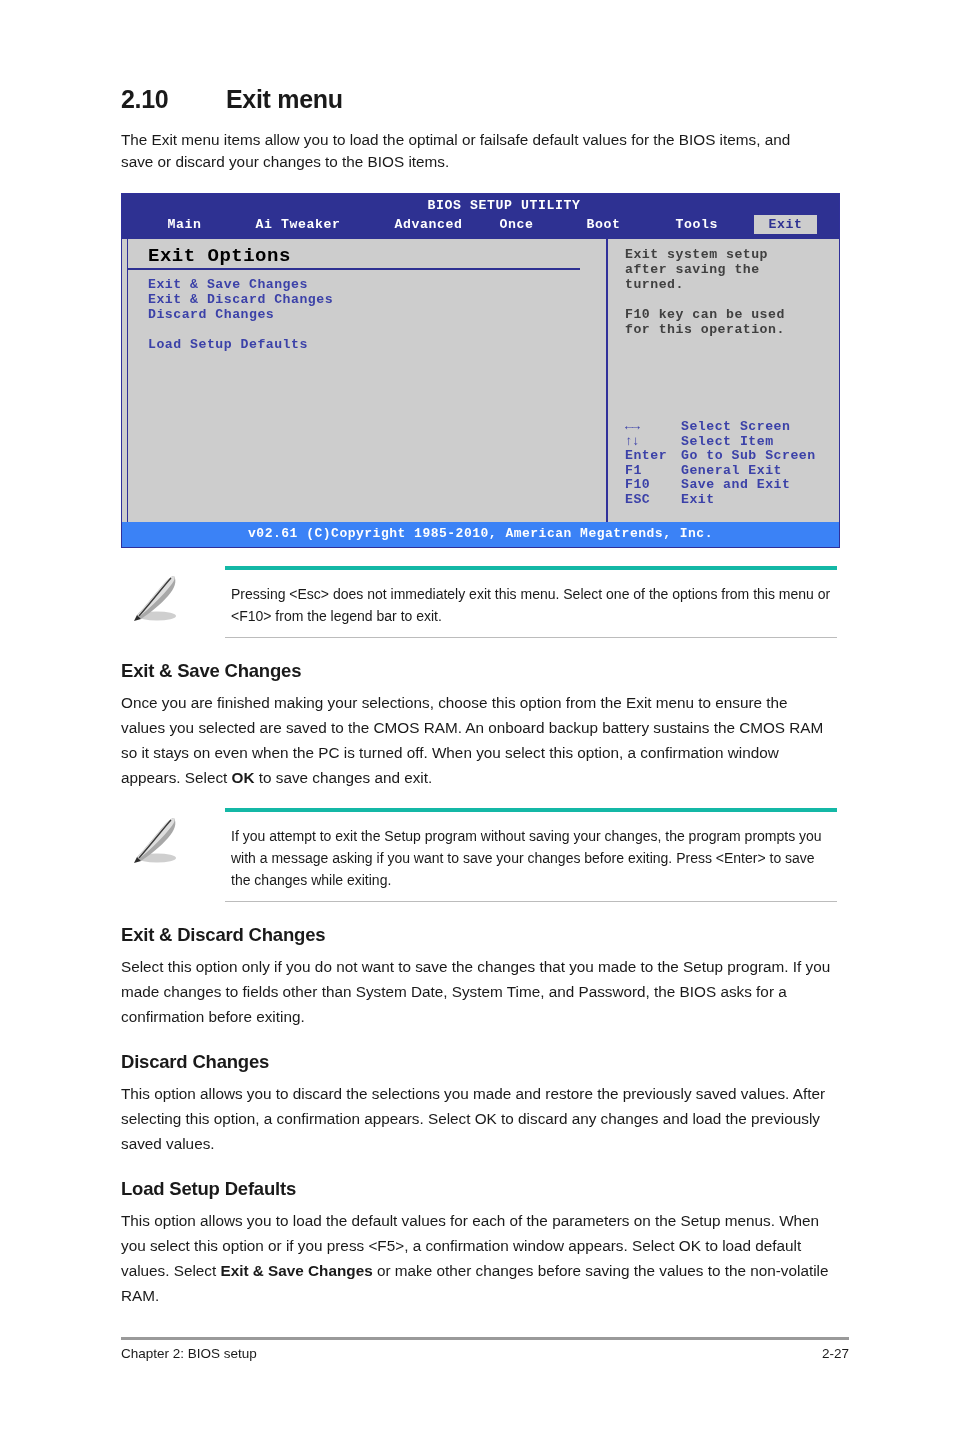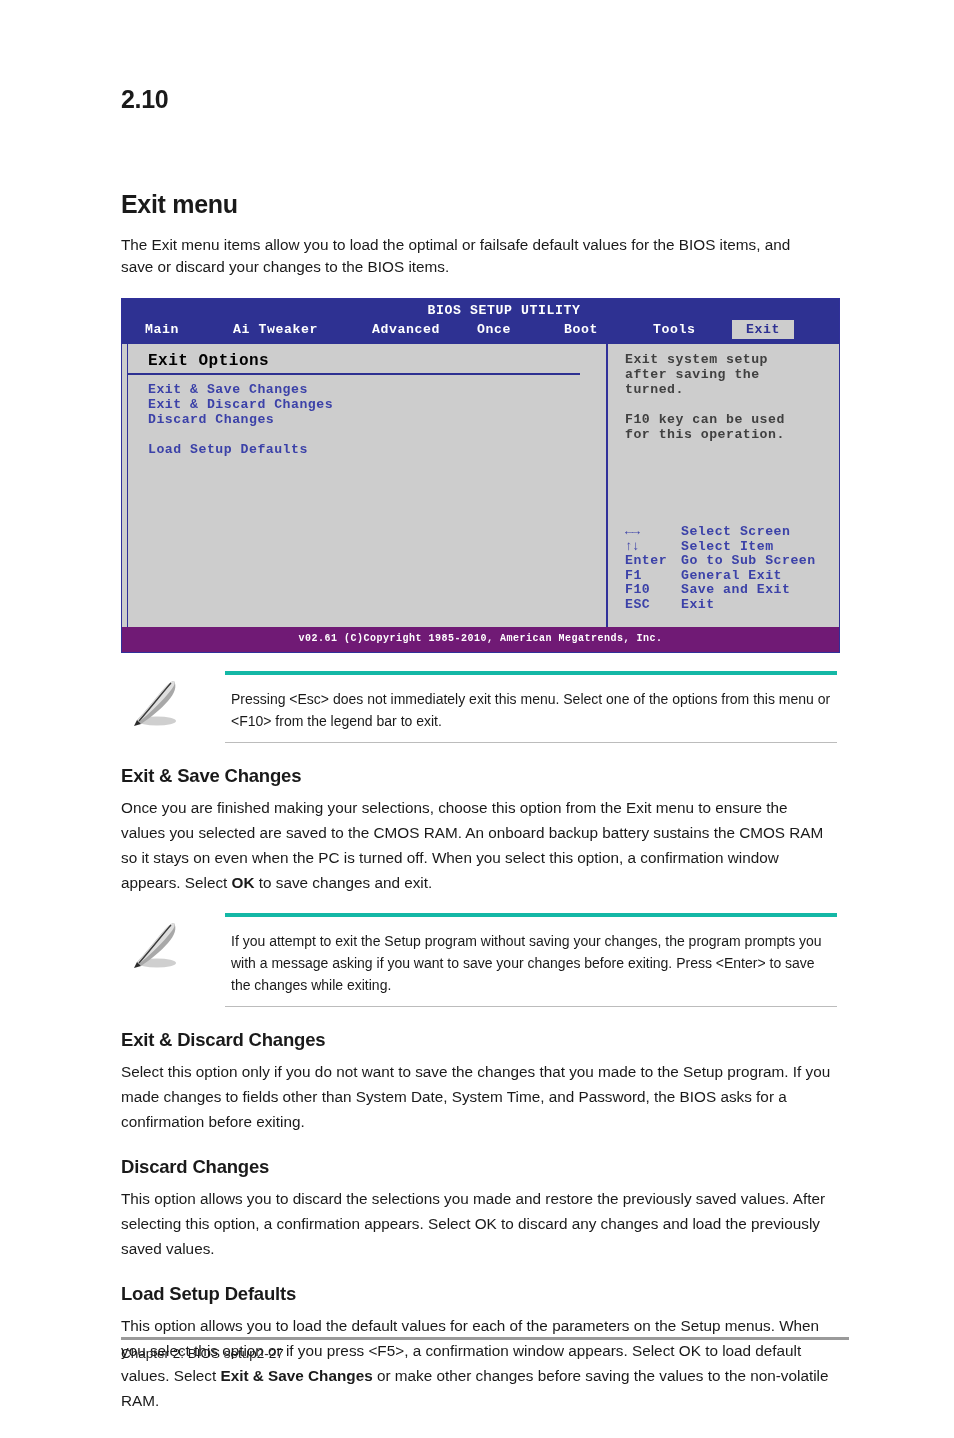--- a/index.html
+++ b/index.html
@@ -26,21 +26,20 @@
     left: 121px;
     top: 0;
     width: 728px;
   }
 
   
   .sec-num-row {
     margin-top: 85px;
     display: flex;
     align-items: baseline;
-    flex-direction: column;
   }
   .sec-num {
     font-size: 25px;
     font-weight: bold;
     letter-spacing: -0.3px;
     width: 105px;
     flex: 0 0 105px;
   }
   .sec-title {
     font-size: 25px;
@@ -78,20 +77,21 @@
   }
   .bios-tabs {
     display: flex;
     align-items: center;
     font-size: 13.2px;
     font-weight: bold;
     letter-spacing: 0.6px;
     line-height: 19px;
     padding-left: 22px;
     margin-top: 1px;
+    justify-content: center;
   }
   .tab {
     padding: 0 1px;
     white-space: pre;
   }
   .tab.active {
     background: #cdcdcd;
     color: #2e3192;
     padding: 0 14px;
   }
@@ -117,21 +117,21 @@
     padding: 8px 0 0 20px;
   }
   .bios-right {
     flex: 1;
     border-left: 1px solid #30309a;
     box-sizing: border-box;
     padding: 8px 0 0 17px;
     position: relative;
   }
   .opt-head {
-    font-size: 16px;
+    font-size: 19px;
     font-weight: bold;
     color: #000000;
     letter-spacing: 0.5px;
     line-height: 18px;
   }
   .opt-rule {
     height: 2px;
     background: #2e3192;
     width: 452px;
     margin: 3px 0 7px -20px;
@@ -169,24 +169,24 @@
     line-height: 14.5px;
     white-space: pre;
   }
   .legend-key {
     width: 56px;
     flex: 0 0 56px;
   }
   .legend-key.arrows { letter-spacing: -1px; }
 
   .bios-foot {
-    background: #701a75;
+    background: #3b82f6;
     color: #ffffff;
     text-align: center;
-    font-size: 10px;
+    font-size: 13px;
     font-weight: bold;
     letter-spacing: 0.5px;
     padding: 4px 0 5px 0;
     line-height: 16px;
   }
 
   
   .note {
     display: flex;
     margin-top: 18px;
@@ -234,20 +234,21 @@
     width: 728px;
     height: 3px;
     background: #9a9a9a;
   }
   .footer {
     position: absolute;
     left: 121px;
     top: 1346px;
     width: 728px;
     display: flex;
+    justify-content: space-between;
     font-size: 13.5px;
   }
 </style>
 </head>
 <body>
 
 <div class="page">
   <div class="content">
 
     <div class="sec-num-row">

